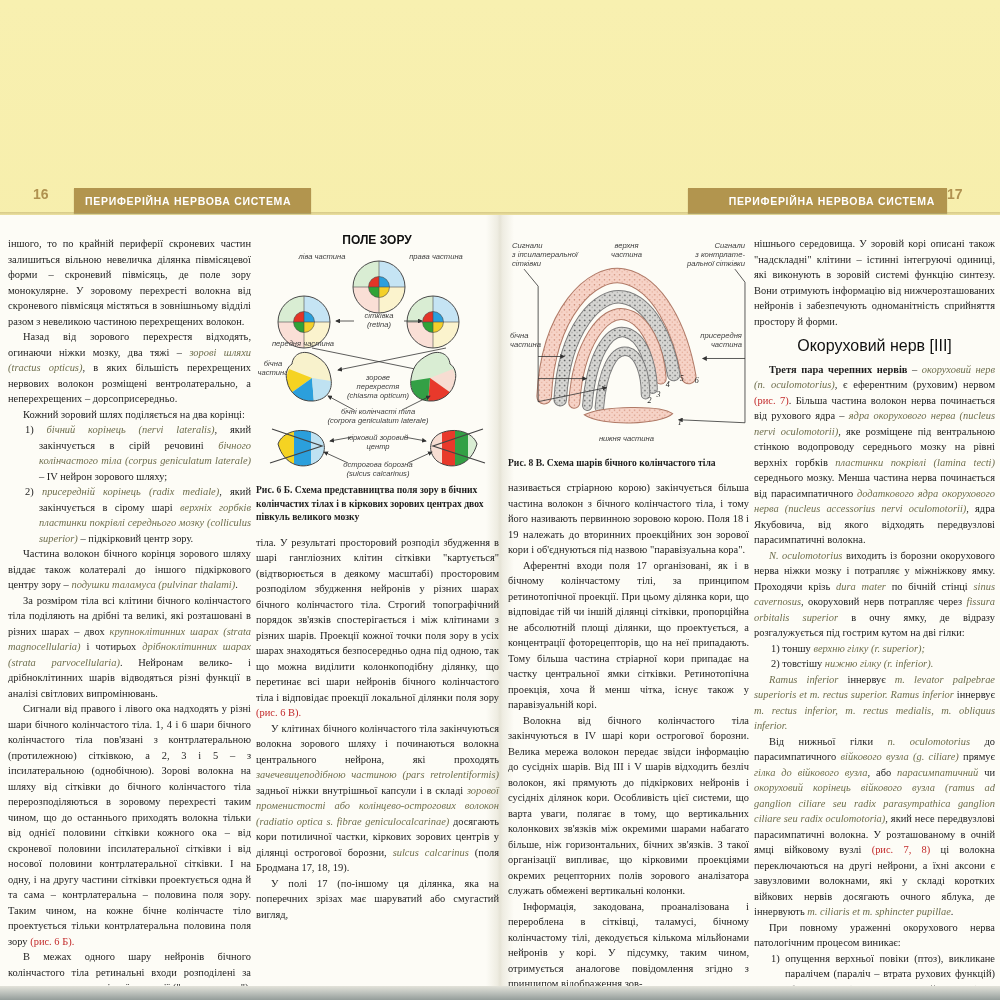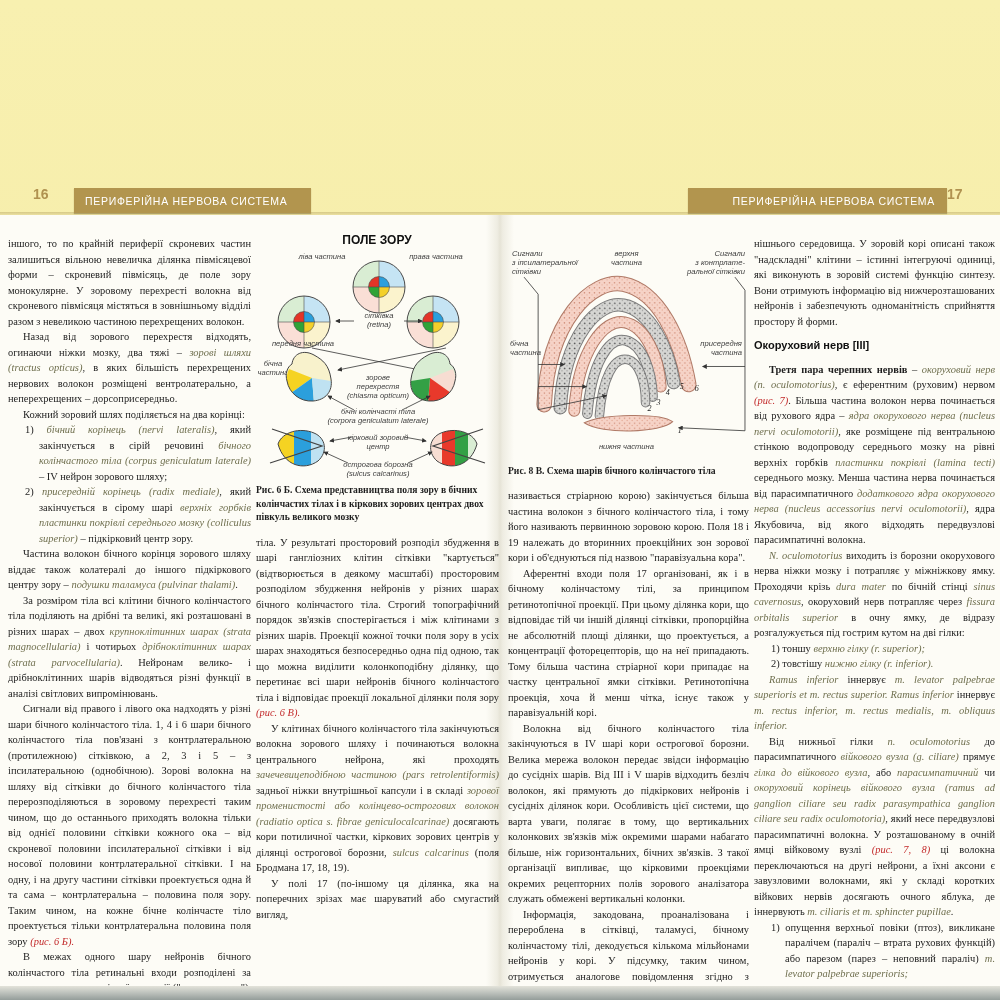--- a/index.html
+++ b/index.html
@@ -6,40 +6,40 @@
   html,body{width:1000px;height:1000px}
   body{position:relative;overflow:hidden;font-family:"Liberation Serif",serif;background:#f6eda9}
   .spread{position:absolute;inset:0;background:linear-gradient(180deg,#f8f0b0 0%,#f5eca6 60%,#f1e79d 100%)}
   .page-white{position:absolute;top:215px;left:0;width:1000px;height:771px;background:#fdfcf6}
   .gutter{position:absolute;top:215px;left:486px;width:28px;height:771px;
     background:linear-gradient(90deg,rgba(110,100,50,0) 0%,rgba(110,100,50,.10) 40%,rgba(110,100,50,.16) 50%,rgba(110,100,50,.10) 60%,rgba(110,100,50,0) 100%)}
   .band-shadow{position:absolute;top:212px;left:0;width:1000px;height:3px;background:linear-gradient(#d6c887,#ece2a2)}
   .bottom-edge{position:absolute;left:0;bottom:0;width:1000px;height:14px;
     background:linear-gradient(180deg,#e3e3da 0%,#b8bdb8 55%,#949d9a 100%)}
   .hbar{position:absolute;top:188px;height:25px;background:#b2954e;color:#fff;
-    font-family:"Liberation Sans",sans-serif;font-weight:normal;font-size:10.5px;letter-spacing:.7px;
+    font-family:"Liberation Sans",sans-serif;font-weight:bold;font-size:10.5px;letter-spacing:.7px;
     display:flex;align-items:center;box-shadow:0 1px 1px rgba(90,70,20,.35)}
   .hbar-left{left:74px;width:237px;padding-left:11px}
   .hbar-right{left:688px;width:259px;justify-content:flex-end;padding-right:12px}
   .pagenum{position:absolute;top:186px;font-family:"Liberation Sans",sans-serif;font-weight:bold;font-size:14px;color:#b09250}
   .pn-left{left:33px}
   .pn-right{left:947px}
   .col{position:absolute;font-size:10.45px;line-height:15.5px;text-align:justify;color:#1e1e1e}
   .c-l1{left:8px;top:236px;width:243px}
   .c-l2{left:256px;top:230px;width:243px}
-  .c-r1{left:508px;top:246px;width:241px}
+  .c-r1{left:508px;top:238px;width:241px}
   .c-r2{left:754px;top:236px;width:241px}
   .col p.pi{text-indent:15px}
   .col p.li{margin-left:31px;text-indent:-14px;text-align:justify}
   .s-i{font-style:italic;color:#6e6e4d}
-  .s-r{font-style:italic;color:#c2292a}
+  .s-r{color:#c2292a}
   .s-b{font-weight:bold}
   .fig{display:block;width:100%}
   .fig-caption{font-weight:bold;font-size:9.6px;line-height:13.5px;text-align:left;margin:5px 0 11px;color:#1e1e1e}
-  .sect-h{font-family:"Liberation Sans",sans-serif;font-weight:bold;font-size:11px;margin:9px 0 8px;color:#111}
+  .sect-h{font-family:"Liberation Sans",sans-serif;font-weight:normal;font-size:16px;text-align:center;margin:9px 0 8px;color:#111}
   
   .ft{font:bold 12px "Liberation Sans",sans-serif;fill:#111}
   .fl{font:italic 7.6px "Liberation Sans",sans-serif;fill:#3d3d3d}
   .fn{font:italic 8px "Liberation Serif",serif;fill:#222}
   .ln{stroke:#333;stroke-width:.8;fill:none}
 </style>
 </head>
 <body>
 
 <div class="spread">
@@ -264,18 +264,19 @@
         <p class="p0"><span>нішнього середовища. У зоровій корі описані також "надскладні" клітини – істинні інтегруючі одиниці, які виконують в зоровій системі функцію синтезу. Вони отримують інформацію від нижчерозташованих нейронів і забезпечують одноманітність сприйняття простору й форми.</span></p>
       </div>
     <div class="sect-h">Окоруховий нерв [III]</div>
     <div>
         <p class="pi"><span class="s-b">Третя пара черепних нервів</span><span> – </span><span class="s-i">окоруховий нерв (n. oculomotorius)</span><span>, є еферентним (руховим) нервом </span><span class="s-r">(рис. 7)</span><span>. Більша частина волокон нерва починається від рухового ядра – </span><span class="s-i">ядра окорухового нерва (nucleus nervi oculomotorii)</span><span>, яке розміщене під вентральною стінкою водопроводу середнього мозку на рівні верхніх горбків </span><span class="s-i">пластинки покрівлі (lamina tecti)</span><span> середнього мозку. Менша частина нерва починається від парасимпатичного </span><span class="s-i">додаткового ядра окорухового нерва (nucleus accessorius nervi oculomotorii)</span><span>, ядра Якубовича, від якого відходять передвузлові парасимпатичні волокна.</span></p>
         <p class="pi"><span class="s-i">N. oculomotorius</span><span> виходить із борозни окорухового нерва ніжки мозку і потрапляє у міжніжкову ямку. Проходячи крізь </span><span class="s-i">dura mater</span><span> по бічній стінці </span><span class="s-i">sinus cavernosus</span><span>, окоруховий нерв потрапляє через </span><span class="s-i">fissura orbitalis superior</span><span> в очну ямку, де відразу розгалужується під гострим кутом на дві гілки:</span></p>
         <p class="li"><span>1) тоншу </span><span class="s-i">верхню гілку (r. superior);</span></p>
         <p class="li"><span>2) товстішу </span><span class="s-i">нижню гілку (r. inferior).</span></p>
         <p class="pi"><span class="s-i">Ramus inferior</span><span> іннервує </span><span class="s-i">m. levator palpebrae superioris et m. rectus superior. Ramus inferior</span><span> іннервує </span><span class="s-i">m. rectus inferior, m. rectus medialis, m. obliquus inferior.</span></p>
         <p class="pi"><span>Від нижньої гілки </span><span class="s-i">n. oculomotorius</span><span> до парасимпатичного </span><span class="s-i">війкового вузла (g. ciliare)</span><span> прямує </span><span class="s-i">гілка до війкового вузла</span><span>, або </span><span class="s-i">парасимпатичний</span><span> чи </span><span class="s-i">окоруховий корінець війкового вузла (ramus ad ganglion ciliare seu radix parasympathica ganglion ciliare seu radix oculomotoria)</span><span>, який несе передвузлові парасимпатичні волокна. У розташованому в очній ямці війковому вузлі </span><span class="s-r">(рис. 7, 8)</span><span> ці волокна переключаються на другі нейрони, а їхні аксони є завузловими волокнами, які у складі коротких війкових нервів досягають очного яблука, де іннервують </span><span class="s-i">m. ciliaris et m. sphincter pupillae</span><span>.</span></p>
+        <p class="pi"><span>При повному ураженні окорухового нерва патологічним процесом виникає:</span></p>
         <p class="li"><span>1) опущення верхньої повіки (птоз), викликане паралічем (параліч – втрата рухових функцій) або парезом (парез – неповний параліч) </span><span class="s-i">m. levator palpebrae superioris;</span></p>
       </div>
   </div>
 
   <div class="bottom-edge"></div>
 </div>
 
 </body></html>

